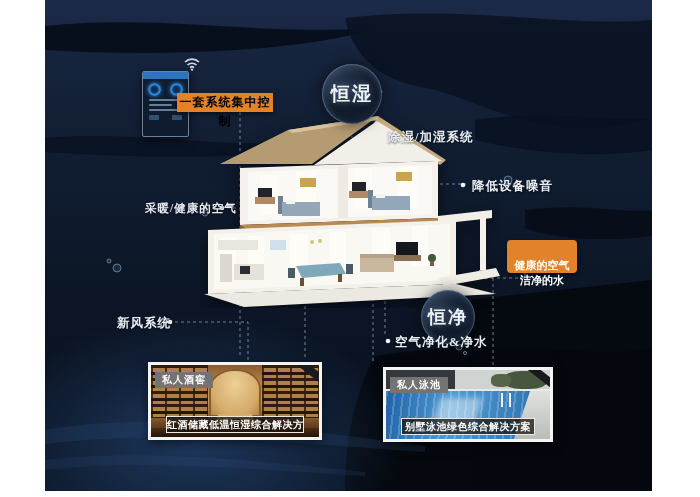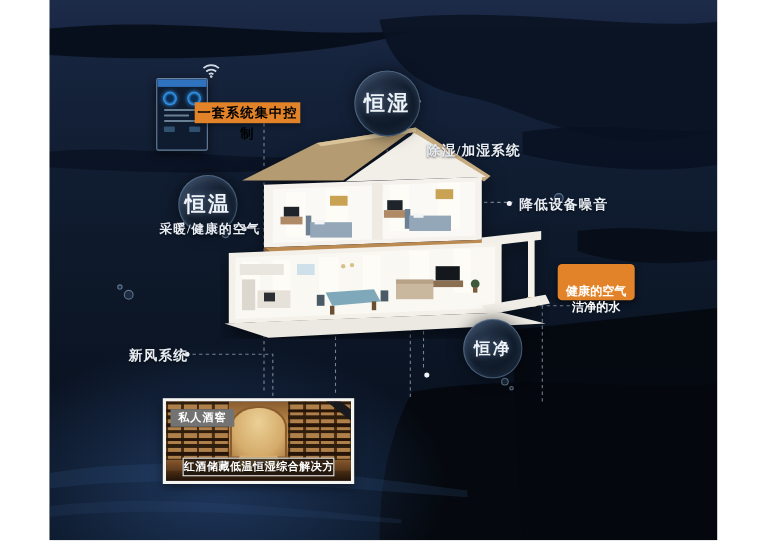--- a/index.html
+++ b/index.html
@@ -14,21 +14,21 @@
   .bubble{position:absolute;border-radius:50%;
           background:radial-gradient(circle at 36% 30%, #26344a 0%, #121d2d 48%, #070d17 100%);
           box-shadow:inset 0 0 0 1px rgba(150,190,230,.30), inset 3px 4px 8px rgba(170,205,250,.22),
                      inset -3px -4px 8px rgba(120,170,230,.12), 0 0 14px rgba(0,0,0,.55);
           display:flex;align-items:center;justify-content:center;}
   .bubble span{color:#eef3f8;font-weight:bold;letter-spacing:2px;text-shadow:0 0 6px rgba(180,215,255,.35);}
   .b-humidity{left:277px;top:64px;width:60px;height:60px;font-size:19px;}
   .b-quiet{left:411px;top:125px;width:54px;height:54px;font-size:19px;}
   .b-temperature{left:117px;top:159px;width:54px;height:54px;font-size:19px;}
   .b-oxygen{left:79px;top:271px;width:50px;height:50px;font-size:17px;}
-  .b-purity{left:376px;top:290px;width:54px;height:54px;font-size:15px;}
+  .b-purity{left:376px;top:290px;width:54px;height:54px;font-size:18px;}
   
   .syslabel{position:absolute;color:#e9eef4;font-weight:bold;font-size:12.5px;letter-spacing:1px;white-space:nowrap;
             text-shadow:0 1px 2px rgba(0,0,0,.6);}
   .l-humidity{left:343px;top:85px;margin-top:44px;}
   .l-quiet{left:427px;top:178px;}
   .l-temperature{left:100px;top:201px;width:74px;text-align:right;font-size:11.5px;}
   .l-oxygen{left:72px;top:315px;}
   .l-purity{left:350px;top:334px;}
   
   .ctrlbox{position:absolute;left:132px;top:93px;width:96px;height:19px;background:#e2832a;
@@ -237,31 +237,29 @@
       <div class="btns">
         <div class="btn"></div>
         <div class="btn"></div>
       </div>
     </div>
     <div class="ctrlbox">一套系统集中控制</div>
 
     <div class="bubble b-humidity">
         <span>恒湿</span>
       </div>
-    <div class="bubble b-temperature">
-        <span>恒温</span>
-      </div>
     <div class="bubble b-purity">
         <span>恒净</span>
       </div>
 
     <div class="syslabel l-humidity">除湿/加湿系统</div>
     <div class="syslabel l-quiet">降低设备噪音</div>
     <div class="syslabel l-temperature">采暖/健康的空气</div>
     <div class="syslabel l-oxygen">新风系统</div>
+    <div class="syslabel l-purity">空气净化&amp;净水</div>
 
     <div class="hlbox">
       <div>健康的空气</div>
       <div>洁净的水</div>
     </div>
 
     <div class="photo p-wine">
       <div class="wine-bg"></div>
       <div class="wine-shelf left"></div>
       <div class="wine-shelf right"></div>
@@ -269,15 +267,29 @@
       <div class="wine-table"></div>
       <div class="wine-stool" style="left:30%;"></div>
       <div class="wine-stool" style="left:48%;"></div>
       <div class="wine-stool" style="left:64%;"></div>
       <div class="wine-floor"></div>
       <div class="ribbon"></div>
       <div class="ptag">私人酒窖</div>
       <div class="pcap">红酒储藏低温恒湿综合解决方案</div>
     </div>
 
+    <div class="photo p-pool">
+      <div class="pool-bg"></div>
+      <div class="pool-top"></div>
+      <div class="pool-green"></div>
+      <div class="pool-green2"></div>
+      <div class="pool-deckline"></div>
+      <div class="pool-water"></div>
+      <div class="pool-shine"></div>
+      <div class="pool-deckR"></div>
+      <div class="pool-ladder"></div>
+      <div class="ribbon"></div>
+      <div class="ptag">私人泳池</div>
+      <div class="pcap">别墅泳池绿色综合解决方案</div>
+    </div>
 
   </div>
 </div>
 
 </body></html>

